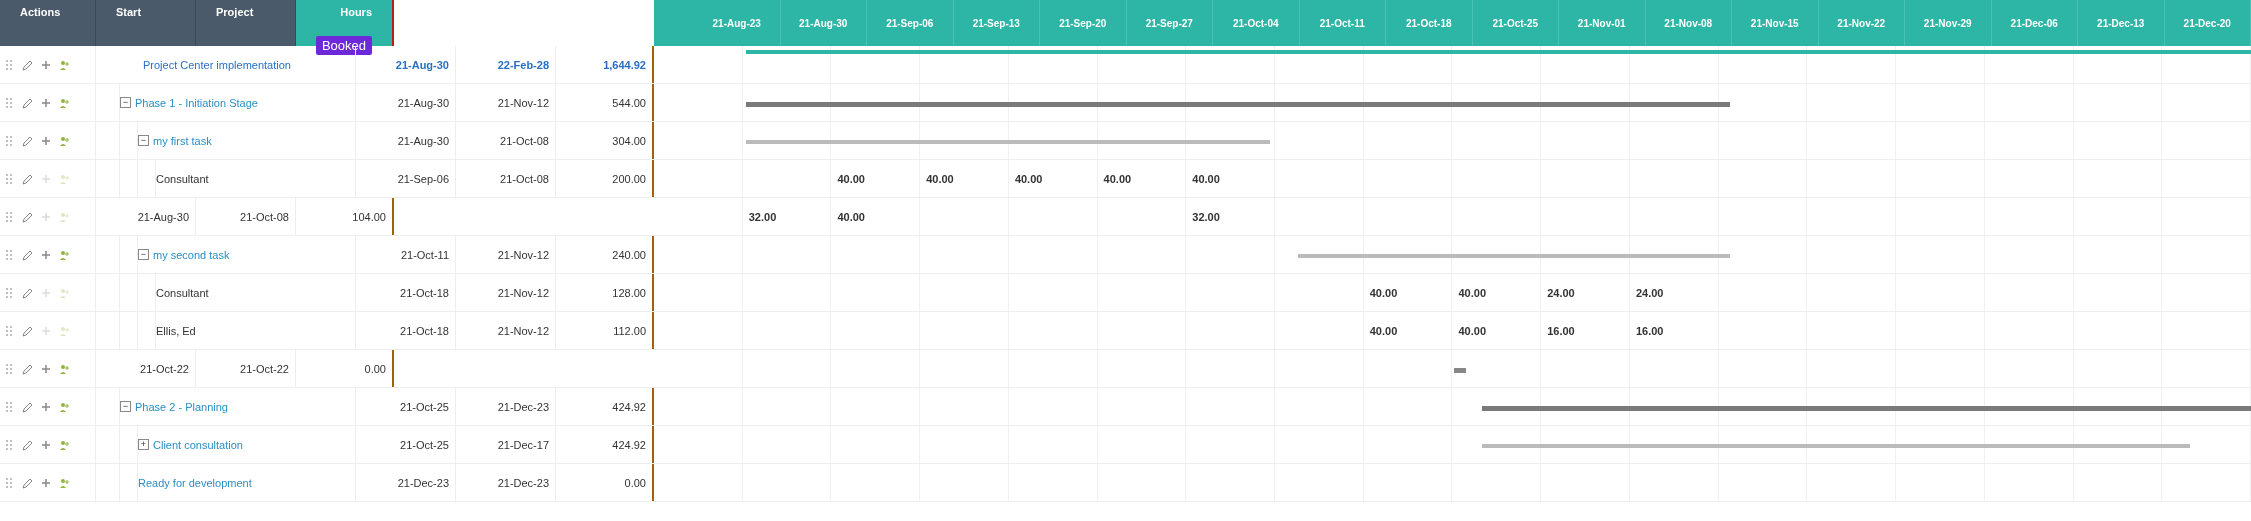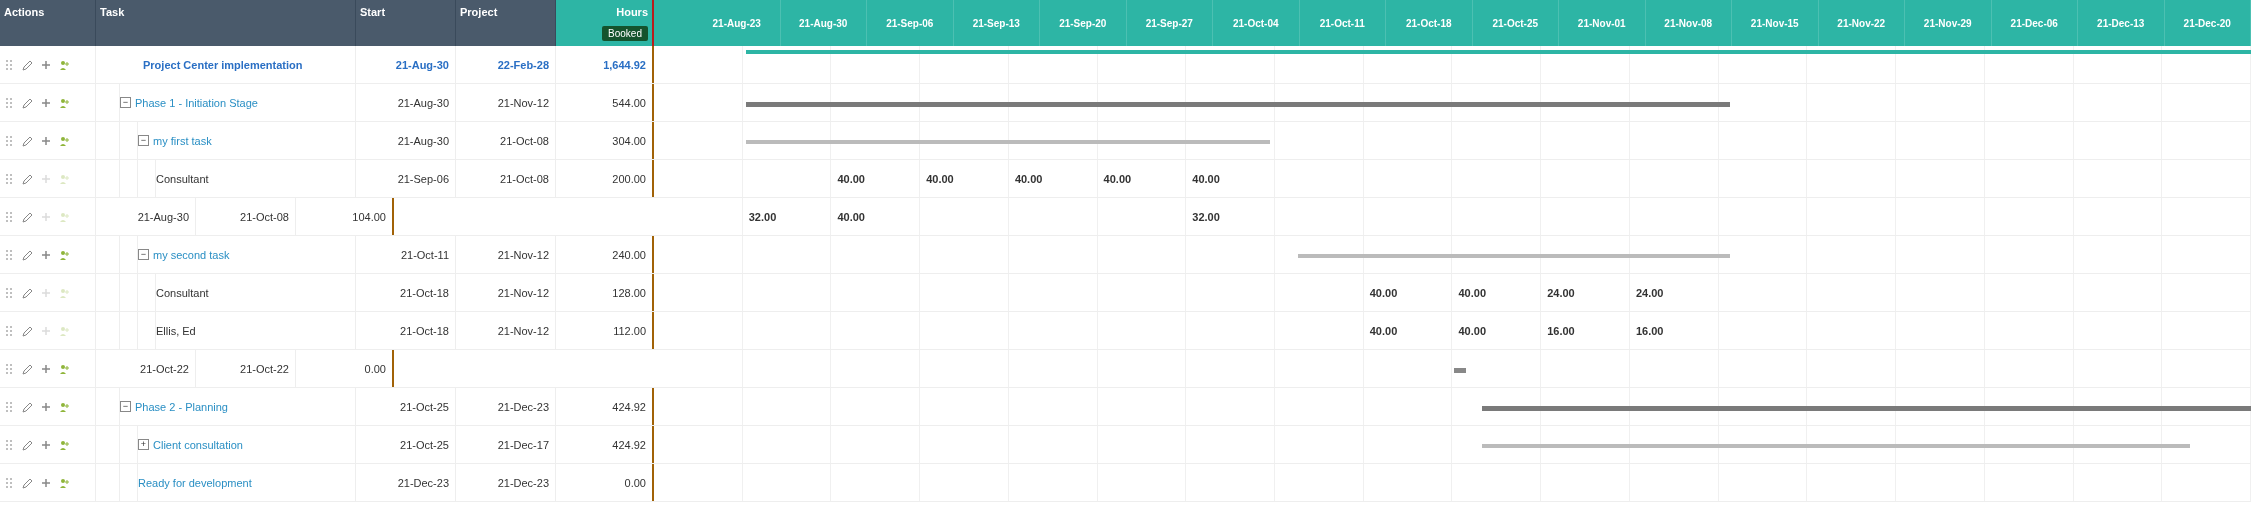--- a/index.html
+++ b/index.html
@@ -6,49 +6,49 @@
 body { font-family: Arial, sans-serif; font-size: 11px; color: #333; background: #fff; }
 
 .container { display: flex; width: 2251px; }
 
 .left-panel { display: flex; flex-direction: column; }
 .right-panel { flex: 1; overflow: hidden; }
 
 .header-row { display: flex; height: 46px; }
 .header-cell {
   background: #4a5a6b; color: #fff; font-weight: bold; font-size: 11px;
-  display: flex; align-items: flex-start; padding: 6px 4px; border-right: 1px solid #3a4a5b;
+  display: flex; align-items: flex-start; padding: 6px 20px; border-right: 1px solid #3a4a5b;
 }
 .header-cell.actions { width: 96px; }
 .header-cell.task { width: 260px; }
 .header-cell.start { width: 100px; }
 .header-cell.finish { width: 100px; }
 .header-cell.hours { width: 98px; background: #2db5a5; flex-direction: column; align-items: flex-end; border-right: 2px solid #b91c1c; }
-.hours-sub { font-size: 10px; font-weight: normal; margin-top: 8px; background: #14532d; padding: 2px 6px; border-radius: 2px; }
+.hours-sub { font-size: 13px; font-weight: normal; margin-top: 18px; background: #6d28d9; padding: 2px 6px; border-radius: 2px; }
 
 .data-row { display: flex; height: 38px; border-bottom: 1px solid #eee; align-items: center; }
 
 .cell { display: flex; align-items: center; padding: 0 6px; height: 100%; border-right: 1px solid #eee; }
 .cell.actions { width: 96px; gap: 6px; justify-content: flex-start; padding-left: 4px; }
 .cell.task { width: 260px; }
 .cell.start { width: 100px; justify-content: flex-end; }
 .cell.finish { width: 100px; justify-content: flex-end; }
 .cell.hours { width: 98px; justify-content: flex-end; border-right: 2px solid #a16207; }
 
 .icon { width: 12px; height: 12px; display: inline-flex; align-items: center; justify-content: center; cursor: pointer; }
 .icon.disabled { opacity: 0.3; cursor: default; }
 .icon svg { width: 12px; height: 12px; }
 
 .tree-spacer { width: 18px; height: 100%; border-right: 1px solid #eee; flex-shrink: 0; }
 .tree-cell { display: flex; align-items: center; height: 100%; }
 
 .expand-box { width: 11px; height: 11px; border: 1px solid #888; display: inline-flex; align-items: center; justify-content: center; font-size: 9px; line-height: 1; cursor: pointer; margin-right: 4px; background: #fff; }
 
 .task-link { color: #2a8fc4; cursor: pointer; }
-.task-bold { font-weight: bold; color: #2a6fc4; padding-left: 41px; }
+.task-bold { font-weight: normal; color: #2a6fc4; padding-left: 41px; }
 .bold-blue { font-weight: bold; color: #2a6fc4; }
 
 .timeline-header { display: flex; height: 46px; background: #2db5a5; padding-left: 40px; }
 .timeline-col-header { width: 92px; color: #fff; font-size: 10px; font-weight: bold; display: flex; align-items: center; justify-content: center; border-right: 1px solid rgba(255,255,255,0.15); }
 
 .timeline-body { position: relative; font-weight: bold; }
 .timeline-row { display: flex; height: 38px; border-bottom: 1px solid #eee; position: relative; align-items: center; }
 .timeline-cell { width: 92px; height: 100%; border-right: 1px solid #f0f0f0; display: flex; align-items: center; padding-left: 6px; font-size: 11px; color: #333; }
 
 .bar { position: absolute; height: 4px; border-radius: 0; }
@@ -58,21 +58,20 @@
 .bar.teal { background: #2db5a5; height: 4px; }
 
 </style>
 </head>
 <body>
 
 <div class="container">
   <div class="left-panel">
     <div class="header-row">
       <div class="header-cell actions">Actions</div>
-      <div class="header-cell task">Task</div>
       <div class="header-cell start">Start</div>
       <div class="header-cell finish">Project</div>
       <div class="header-cell hours">
         <span>Hours</span>
         <span class="hours-sub">Booked</span>
       </div>
     </div>
     <div id="left-rows">
         <div class="data-row">
           <div class="cell actions">

